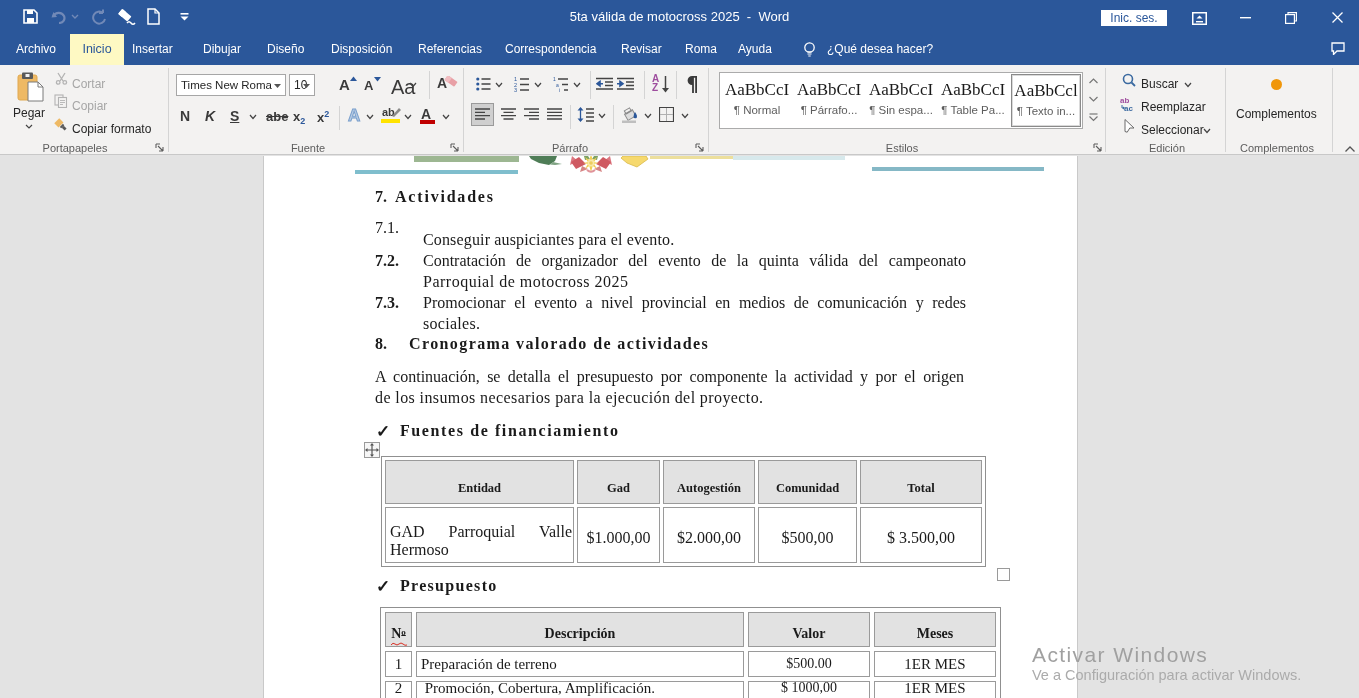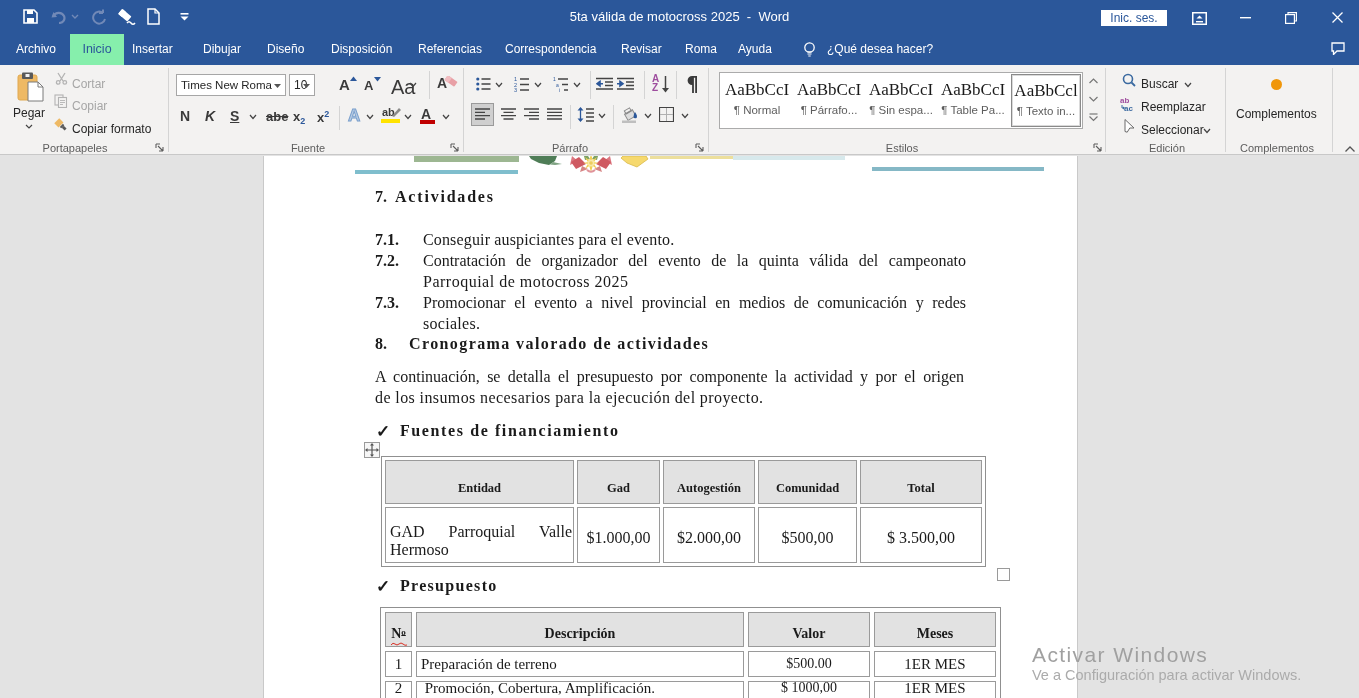--- a/index.html
+++ b/index.html
@@ -8,21 +8,21 @@
 .abs { position:absolute; }
 
 
 #titlebar { position:absolute; left:0; top:0; width:1359px; height:33px; background:#2b579a; }
 #title { position:absolute; top:9px; left:0; width:1359px; text-align:center; color:#fff; font-size:13px; }
 #sesbtn { position:absolute; left:1101px; top:10px; width:66px; height:16px; background:#fff; color:#2b579a; font-size:12px; text-align:center; line-height:16px; }
 
 
 #tabrow { position:absolute; left:0; top:33px; width:1359px; height:32px; background:#2b579a; }
 .tab { position:absolute; top:0; height:32px; line-height:32px; color:#fff; font-size:12px; }
-#tab-active { position:absolute; left:70px; top:1px; width:54px; height:31px; background:#86efac; color:#2b579a; text-align:center; line-height:31px; font-size:12.5px; }
+#tab-active { position:absolute; left:70px; top:1px; width:54px; height:31px; background:#fef9c3; color:#2b579a; text-align:center; line-height:31px; font-size:12.5px; }
 
 
 #ribbon { position:absolute; left:0; top:65px; width:1359px; height:90px; background:#f3f2f1; border-bottom:1px solid #c8c8c8; }
 .glabel { position:absolute; top:77px; color:#5d5d5d; font-size:11px; width:200px; text-align:center; }
 .gdiv { position:absolute; top:3px; height:84px; width:1px; background:#d4d4d4; }
 .launcher { position:absolute; top:78px; width:10px; height:10px; }
 .rtext { color:#262626; font-size:12px; }
 .grey { color:#a6a6a6; }
 .sty { top:9px; width:70px; height:53px; text-align:center; }
 .sty .s1 { font-family:"Liberation Serif", serif; font-size:17px; color:#1a1a1a; margin-top:6px; }
@@ -459,21 +459,21 @@
   </svg>
   <div class="abs" style="left:650px;top:0px;width:83px;height:2.5px;background:#ecdf9c;"></div>
 
   <div class="abs" style="left:733px;top:0px;width:112px;height:4px;background:#d7e9ec;"></div>
 
   <div class="abs" style="left:355px;top:14px;width:163px;height:4px;background:#7fbecd;"></div>
   <div class="abs" style="left:872px;top:11px;width:172px;height:4px;background:#85b8c6;"></div>
 
   <div class="dline" style="left:375px;top:32px;font-weight:bold;">7.&nbsp;&nbsp;<span style="letter-spacing:1.8px;">Actividades</span></div>
 
-  <div class="dline" style="left:375px;top:75px;font-weight:bold;">7.1.</div>
+  <div class="dline" style="left:375px;top:63px;font-weight:normal;">7.1.</div>
   <div class="dline" style="left:423px;top:75px;letter-spacing:0.15px;">Conseguir auspiciantes para el evento.</div>
 
   <div class="dline" style="left:375px;top:96px;font-weight:bold;">7.2.</div>
   <div class="jline" style="left:423px;top:96px;width:543px;">Contratación de organizador del evento de la quinta válida del campeonato</div>
   <div class="dline" style="left:423px;top:117px;letter-spacing:0.5px;">Parroquial de motocross 2025</div>
 
   <div class="dline" style="left:375px;top:138px;font-weight:bold;">7.3.</div>
   <div class="jline" style="left:423px;top:138px;width:543px;">Promocionar el evento a nivel provincial en medios de comunicación y redes</div>
   <div class="dline" style="left:423px;top:159px;letter-spacing:0.3px;">sociales.</div>
 

